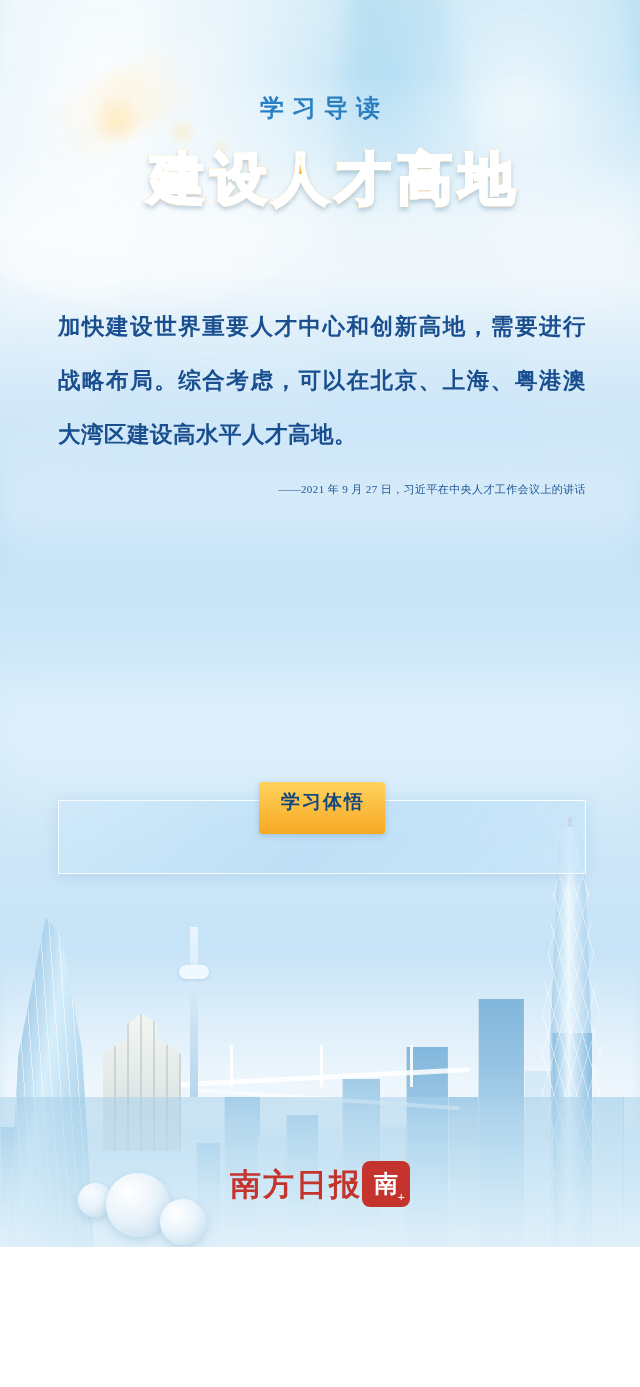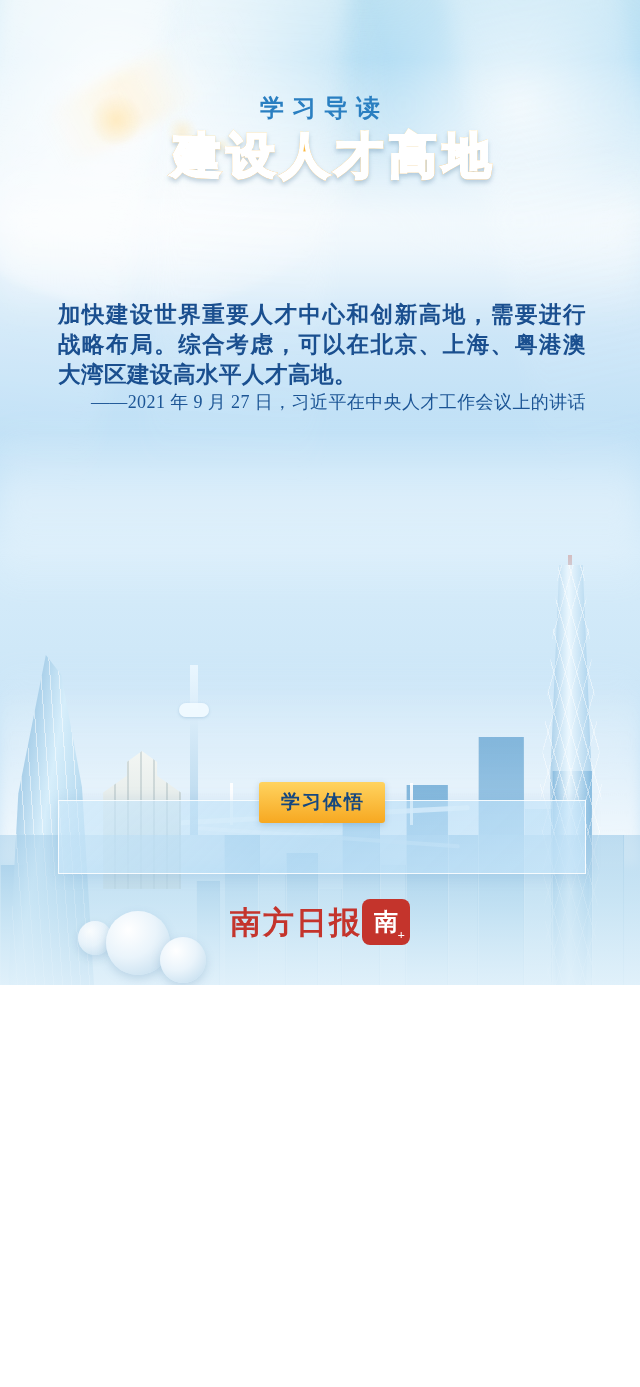--- a/index.html
+++ b/index.html
@@ -6,21 +6,21 @@
     margin: 0;
     padding: 0;
     background: #ffffff;
   }
   body {
     font-family: "Liberation Sans", sans-serif;
   }
   .poster {
     position: relative;
     width: 640px;
-    height: 985px;
+    height: 1247px;
     overflow: hidden;
     background: linear-gradient(180deg,
         #b9e0f2 0%,
         #a9d9f2 6%,
         #cfe9f7 14%,
         #e8f4fb 22%,
         #cfe7f8 32%,
         #bfe0f6 44%,
         #d6ecfa 56%,
         #cfe8f8 66%,
@@ -96,21 +96,22 @@
     text-align: center;
   }
   .kicker {
     font-size: 24px;
     letter-spacing: 8px;
     font-weight: bold;
     color: #2a7fc1;
     text-indent: 8px;
   }
   .main-title {
-    font-size: 48px;
+    margin-top: 18px;
+    font-size: 56px;
     font-weight: bold;
     letter-spacing: 6px;
     text-indent: 6px;
     background: linear-gradient(180deg, #ffd86b 0%, #fbb33a 48%, #f59a18 100%);
     -webkit-background-clip: text;
     background-clip: text;
     color: transparent;
     -webkit-text-stroke: 3px #ffffff;
     paint-order: stroke fill;
     filter: drop-shadow(0 3px 2px rgba(40,90,130,0.25));
@@ -121,29 +122,30 @@
   .quote-block {
     position: absolute;
     left: 58px;
     right: 54px;
   }
   .q1 { top: 300px; }
   .q2 { top: 518px; }
 
   .quote-text {
     font-size: 22.5px;
-    line-height: 30px;
+    line-height: 54px;
     font-weight: bold;
     color: #1a4f8f;
     letter-spacing: 0.5px;
     text-align: justify;
   }
   .quote-source {
+    margin-top: 20px;
     font-family: "Liberation Serif", serif;
-    font-size: 18px;
+    font-size: 11px;
     color: #1c5595;
     text-align: right;
     letter-spacing: .4px;
   }
 
   
   .insight {
     position: absolute;
     left: 58px;
     right: 54px;
@@ -158,21 +160,21 @@
     position: absolute;
     left: 50%;
     transform: translateX(-50%);
     top: -19px;
     background: linear-gradient(180deg, #ffd35f 0%, #f7a821 100%);
     color: #15477f;
     font-weight: bold;
     font-size: 19px;
     letter-spacing: 2px;
     text-indent: 2px;
-    padding: 7px 20px 8px 20px;
+    padding: 7px 20px 19px 20px;
     border-radius: 3px;
     white-space: nowrap;
     box-shadow: 0 2px 6px rgba(60,110,160,0.25);
   }
   .insight-text {
     font-size: 21px;
     line-height: 36px;
     font-weight: bold;
     color: #16508f;
     text-align: justify;

